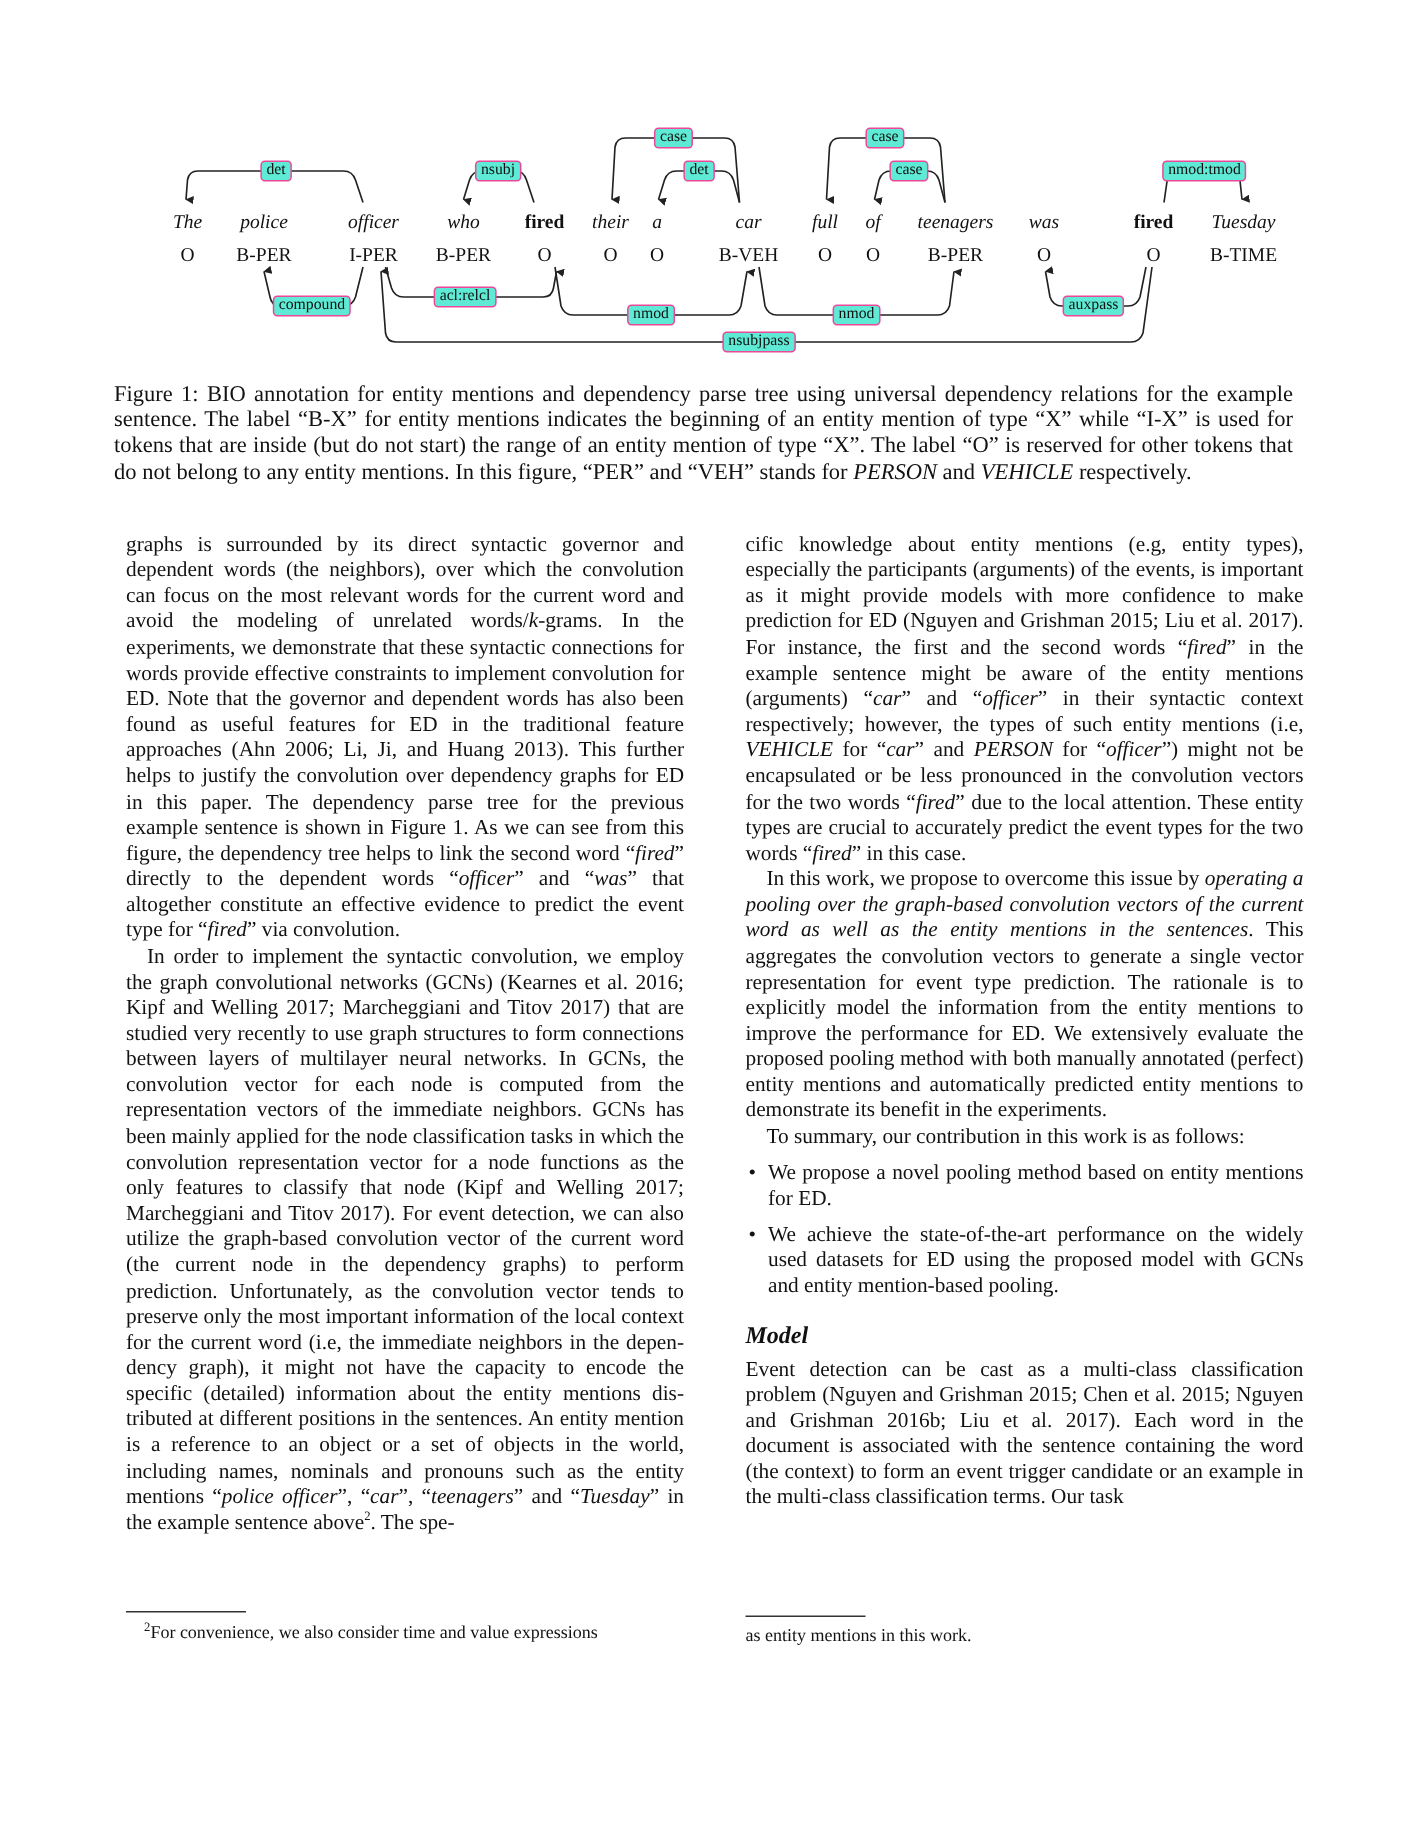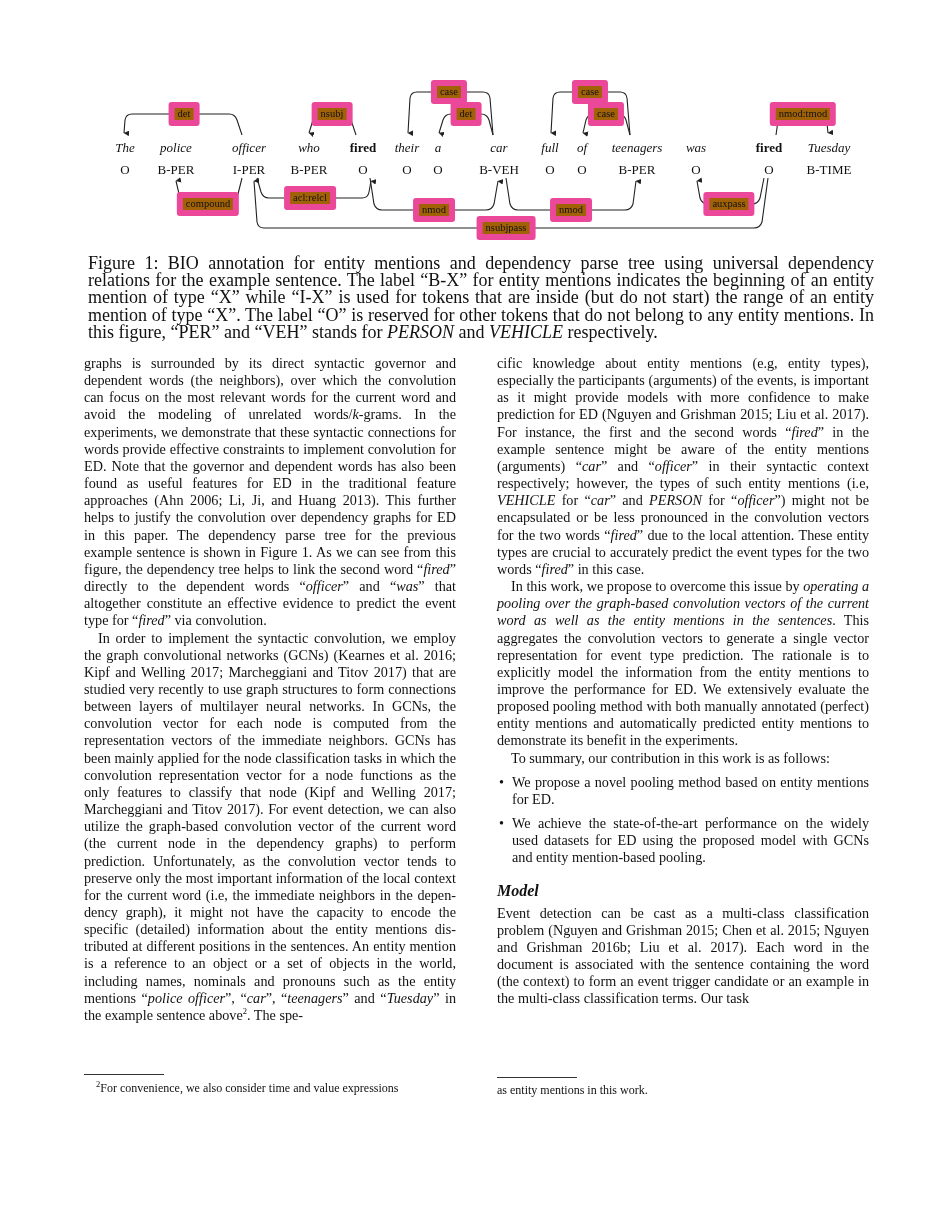--- a/index.html
+++ b/index.html
@@ -6,22 +6,22 @@
   body { width:952px; height:1232px; position:relative; overflow:hidden;
          font-family:"Liberation Serif", "DejaVu Serif", serif; color:#111; }
   .figure { position:absolute; left:0; top:0; width:952px; height:245px; }
   .figure svg { position:absolute; left:0; top:0; }
   .tok { position:absolute; transform:translateX(-50%); white-space:nowrap;
          font-size:13px; line-height:18px; }
   .tok.word { top:139px; font-style:italic; }
   .tok.word.bold { font-style:normal; font-weight:bold; }
   .tok.tag { top:161px; }
   .rel { position:absolute; transform:translate(-50%,-50%); font-size:10.5px; line-height:12px;
-         padding:0 3px; border:6px solid #ec4899; border-radius:3px; background:#a16207; white-space:nowrap;text-align:right; }
-  .caption { position:absolute; left:88px; top:255px; width:786px; font-size:18px; line-height:17.2px;
+         padding:0 3px; border:1px solid #ec4899; border-radius:3px; background:#5eead4; white-space:nowrap;text-align:right; }
+  .caption { position:absolute; left:76px; top:255px; width:786px; font-size:15px; line-height:17.2px;
              text-align:justify; }
   .col { position:absolute; top:355px; width:372px; font-size:14.2px; line-height:17.15px; text-align:justify;
          hyphens:manual; }
   .col.left { left:84px; }
   .col.right { left:497px; }
   .col p { margin:0; }
   .col p.indent { text-indent:14px; }
   .col ul { margin:7px 0 0 0; padding:0; list-style:none; }
   .col li { position:relative; padding-left:15px; margin-bottom:7px; }
   .col li::before { content:"\2022"; position:absolute; left:2px; top:0; }

